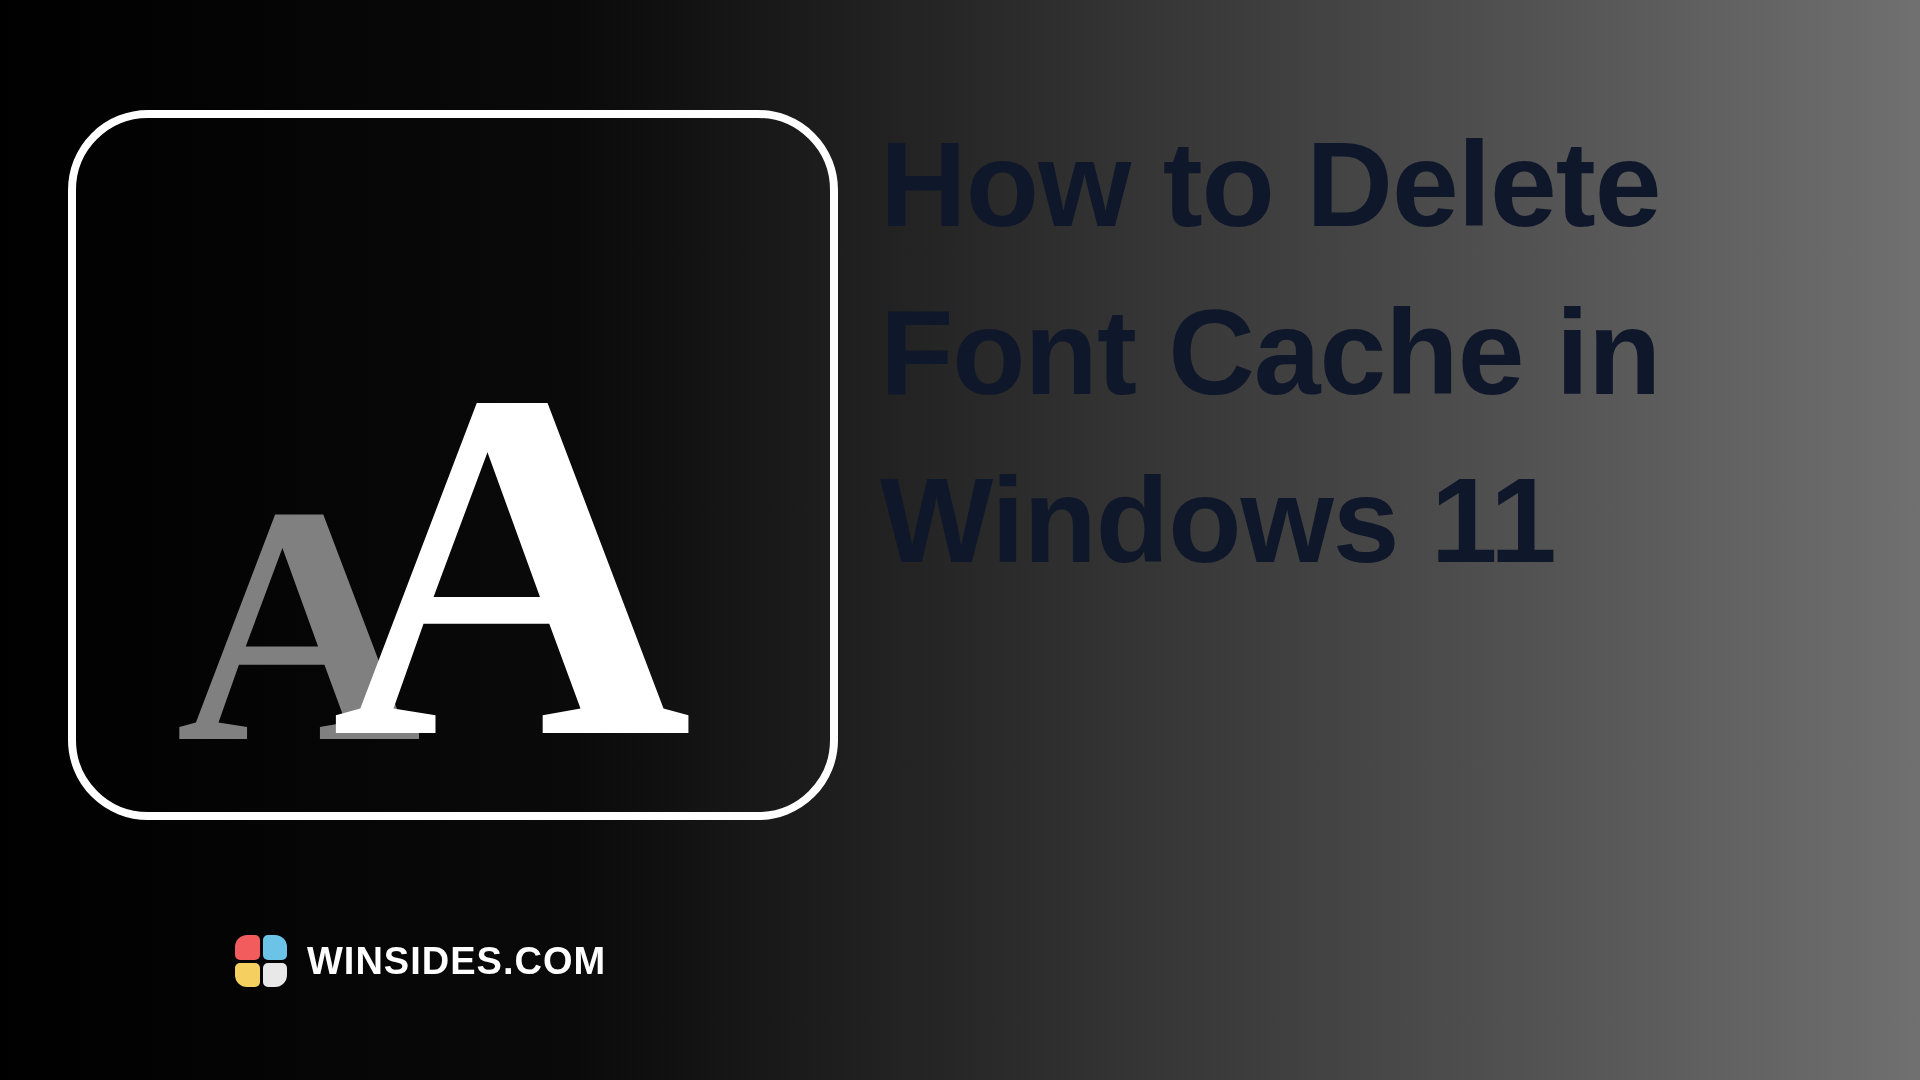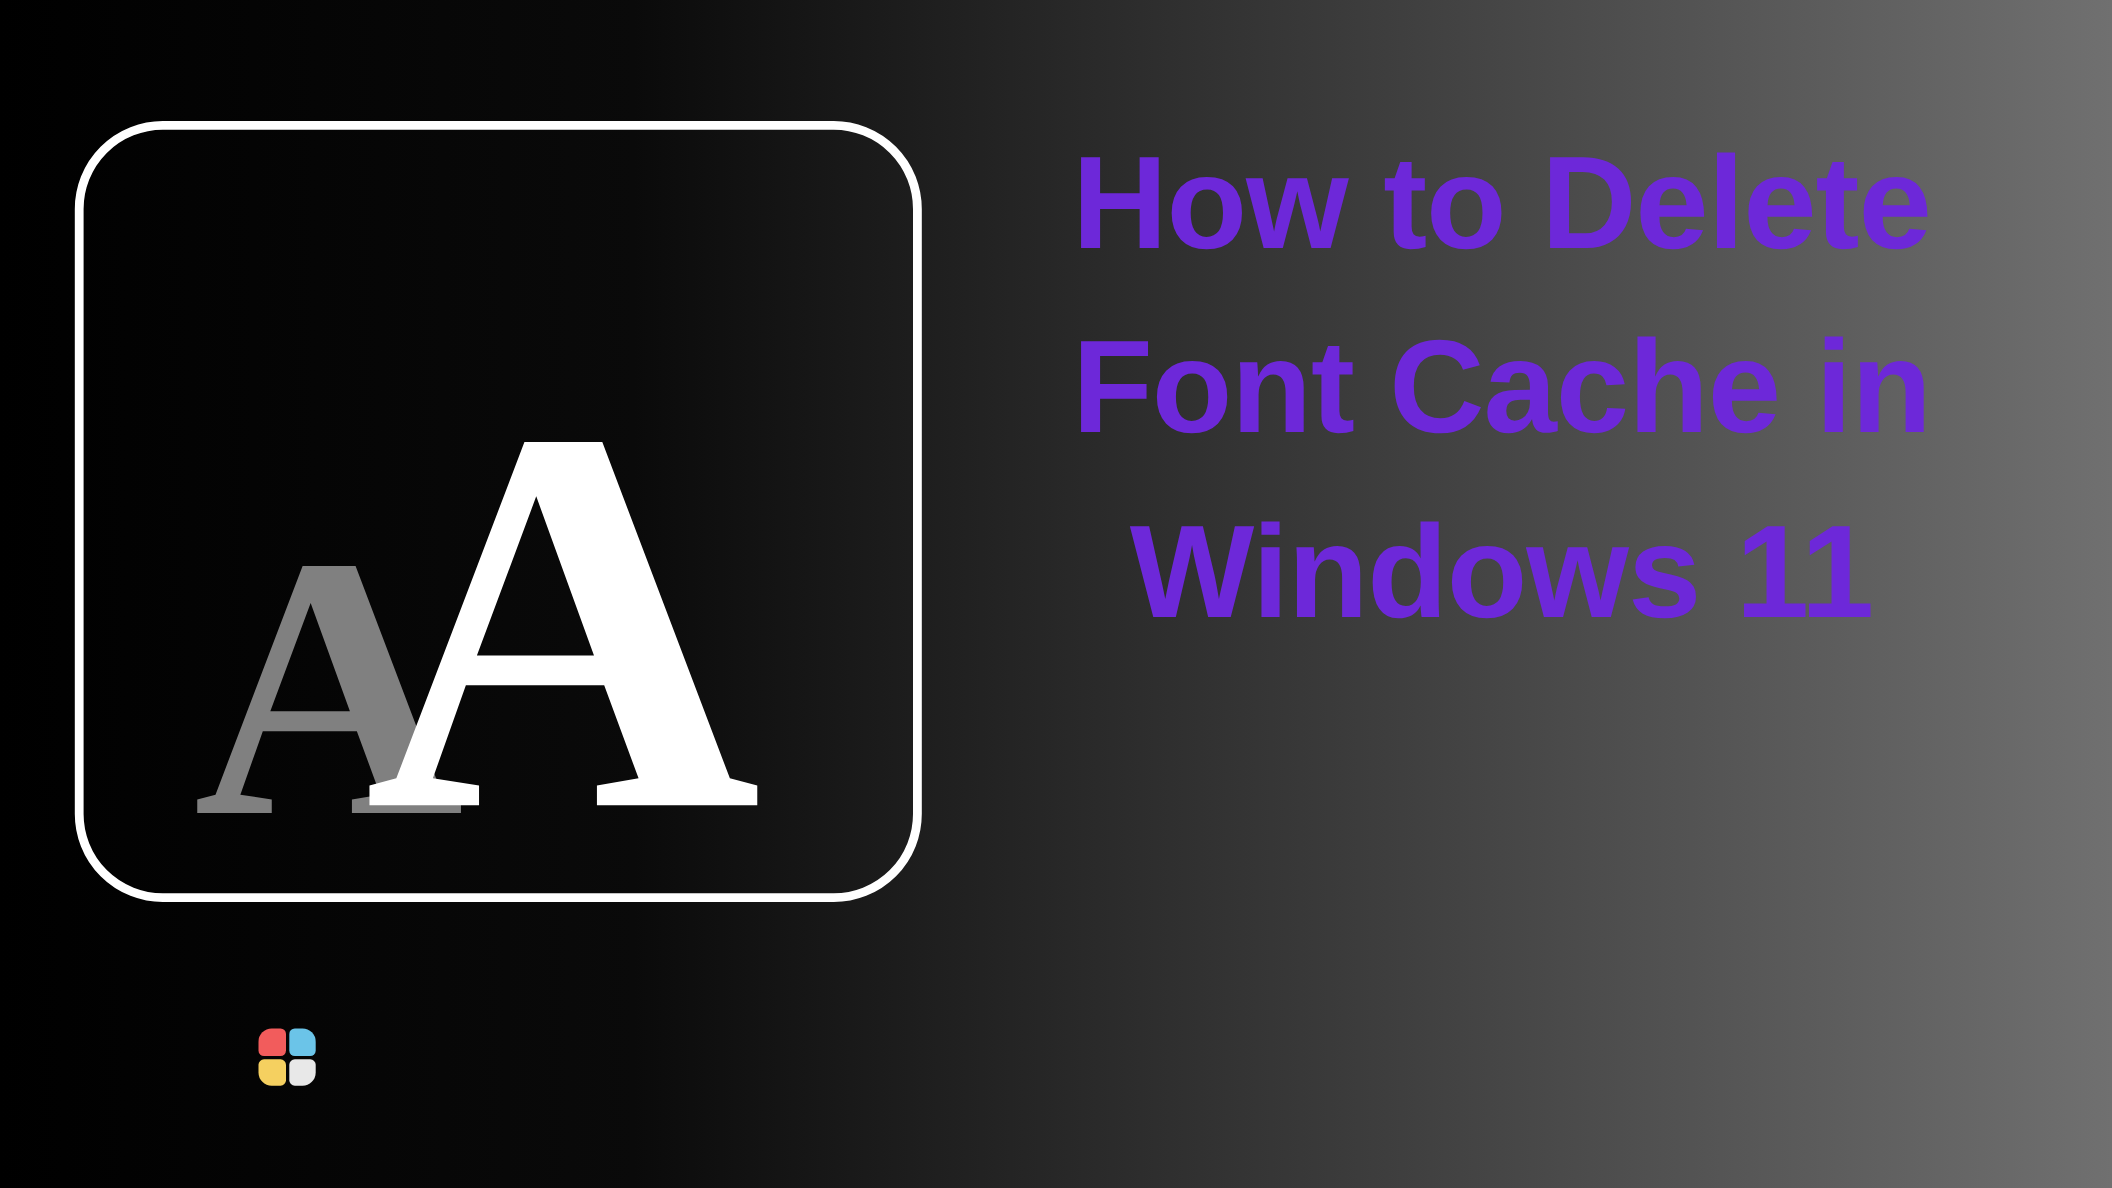--- a/index.html
+++ b/index.html
@@ -60,25 +60,24 @@
       left: 255px;
       bottom: 0;
       line-height: 0.75;
     }
     
     .headline {
       position: absolute;
       left: 880px;
       top: 100px;
       width: 970px;
-      color: #6d28d9;
+      color: #0f172a;
       font-size: 120px;
       font-weight: 800;
       line-height: 1.4;
-      text-align: center;
       font-family: 'Arial Black', Arial, sans-serif;
       letter-spacing: -1px;
     }
     
     .brand-section {
       position: absolute;
       left: 235px;
       top: 935px;
       display: flex;
       align-items: center;
@@ -138,13 +137,14 @@
 
 <div class="headline">How to Delete Font Cache in Windows 11</div>
 
 <div class="brand-section">
   <div class="brand-logo">
     <div class="logo-tile tile-tl"></div>
     <div class="logo-tile tile-tr"></div>
     <div class="logo-tile tile-bl"></div>
     <div class="logo-tile tile-br"></div>
   </div>
+  <span class="brand-text">WINSIDES.COM</span>
 </div>
 
 </body></html>

